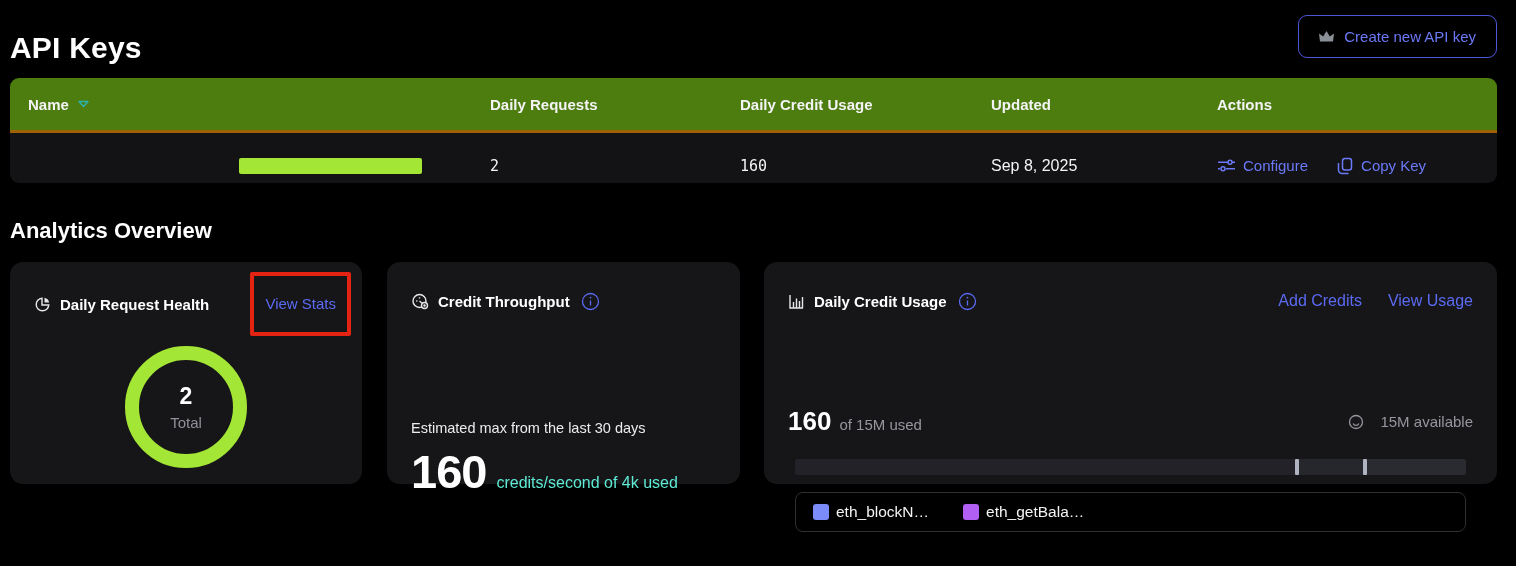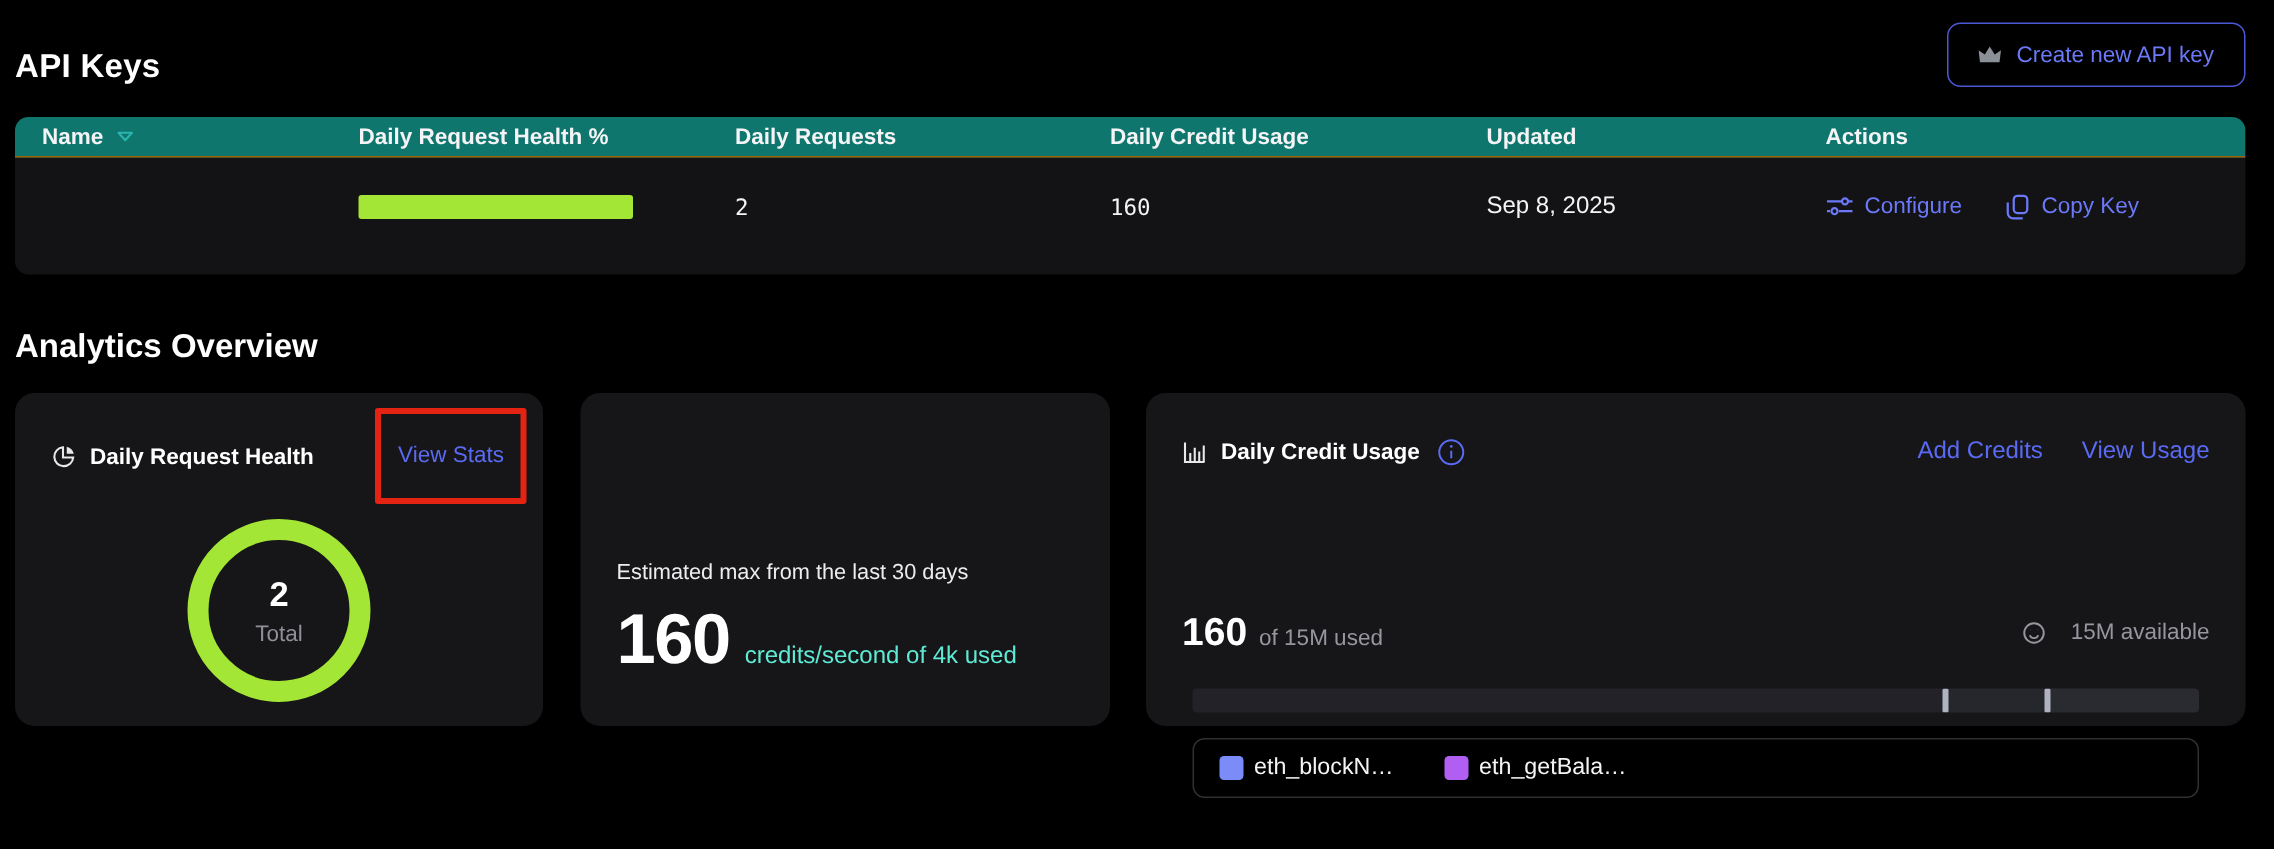--- a/index.html
+++ b/index.html
@@ -2,35 +2,35 @@
 <html><head>
 <meta charset="utf-8">
 <style>
   * { margin:0; padding:0; box-sizing:border-box; }
   html,body { background:#000; }
   .page {
     position:relative; width:1516px; height:566px; background:#000;
     font-family:"Liberation Sans", sans-serif; color:#fff; overflow:hidden;
   }
   
-  .page-title { position:absolute; left:10px; top:31px; font-size:22px; font-weight:700; letter-spacing:.2px; }
+  .page-title { position:absolute; left:10px; top:31px; font-size:30px; font-weight:700; letter-spacing:.2px; }
   .create-btn {
     position:absolute; right:19px; top:15px; height:43px; padding:0 20px;
     display:flex; align-items:center; gap:10px;
     background:transparent; border:1px solid #4c57d8; border-radius:9px;
     color:#6b79f8; font-size:15px; font-weight:500; cursor:pointer;
     font-family:"Liberation Sans", sans-serif;
   }
   .crown { color:#8a8f98; display:flex; }
   
   .table {
     position:absolute; left:10px; top:78px; width:1487px; height:105px;
     border-radius:9px; overflow:hidden; background:#131316;
   }
-  .thead { height:27px; background:#0f766e; border-bottom:1px solid #a16207; position:relative; }
+  .thead { height:55px; background:#4d7c0f; border-bottom:3px solid #a16207; position:relative; }
   .trow  { height:65px; position:relative; }
   .cell { position:absolute; top:0; height:100%; display:flex; align-items:center; gap:7px; }
   .c1 { left:18px; } .c2 { left:229px; } .c3 { left:480px; } .c4 { left:730px; } .c5 { left:981px; } .c6 { left:1207px; }
   .th { font-size:15px; font-weight:700; color:#f4f4f6; }
   .td { font-size:16px; color:#f4f4f6; }
   .mono { font-family:"DejaVu Sans Mono", monospace; font-size:15px; }
   .sort-ico { color:#2bb3ae; display:flex; margin-left:2px; }
   .health-bar { width:183px; height:16px; border-radius:2px; }
   .action-link { display:flex; align-items:center; gap:7px; color:#6b79f8; font-size:15px; font-weight:500; cursor:pointer; }
   .action-gap { margin-left:22px; }
@@ -103,23 +103,20 @@
   <div class="table">
     <div class="thead">
       <div class="cell c1">
         <span class="th">Name</span>
         <span class="sort-ico">
           <svg width="11" height="9" viewBox="0 0 11 9" fill="none" stroke="currentColor" stroke-width="1.4">
               <path d="M1 1.5l4.5 5 4.5-5z" stroke-linejoin="round"></path>
             </svg>
         </span>
       </div>
-      <div class="cell c2">
-          <span class="th">Daily Request Health %</span>
-        </div>
       <div class="cell c3">
           <span class="th">Daily Requests</span>
         </div>
       <div class="cell c4">
           <span class="th">Daily Credit Usage</span>
         </div>
       <div class="cell c5">
           <span class="th">Updated</span>
         </div>
       <div class="cell c6">
@@ -184,20 +181,40 @@
     </div>
     <div class="donut-wrap">
       <div class="donut" style="border-color: rgb(163, 230, 53);">
         <span class="donut-value">2</span>
         <span class="donut-label">Total</span>
       </div>
     </div>
   </div>
 
   <div class="card card2">
+    <div class="card-head">
+      <span class="card-title">
+        <span class="card-ico">
+          <svg width="18" height="18" viewBox="0 0 18 18" fill="none" stroke="currentColor" stroke-width="1.4">
+              <circle cx="8.5" cy="9" r="6.5"></circle>
+              <path d="M8.5 5.2v1.2M5.2 9h1.2M8.5 9l2.6 2.2"></path>
+              <circle cx="13.5" cy="13.5" r="3" fill="#161619"></circle>
+              <path d="M12.3 13.5h2.4M13.5 12.3v2.4"></path>
+            </svg>
+        </span>
+        <span>Credit Throughput</span>
+      </span>
+      <span class="info-ico">
+        <svg width="19" height="19" viewBox="0 0 19 19" fill="none" stroke="currentColor" stroke-width="1.3">
+            <circle cx="9.5" cy="9.5" r="8"></circle>
+            <path d="M9.5 8.5v5"></path>
+            <circle cx="9.5" cy="5.6" r="0.9" fill="currentColor" stroke="none"></circle>
+          </svg>
+      </span>
+    </div>
     <div class="ct-sub">Estimated max from the last 30 days</div>
     <div class="ct-big-row">
       <span class="ct-big">160</span>
       <span class="ct-unit">credits/second of 4k used</span>
     </div>
   </div>
 
   <div class="card card3">
     <div class="card-head">
       <span class="card-title">

